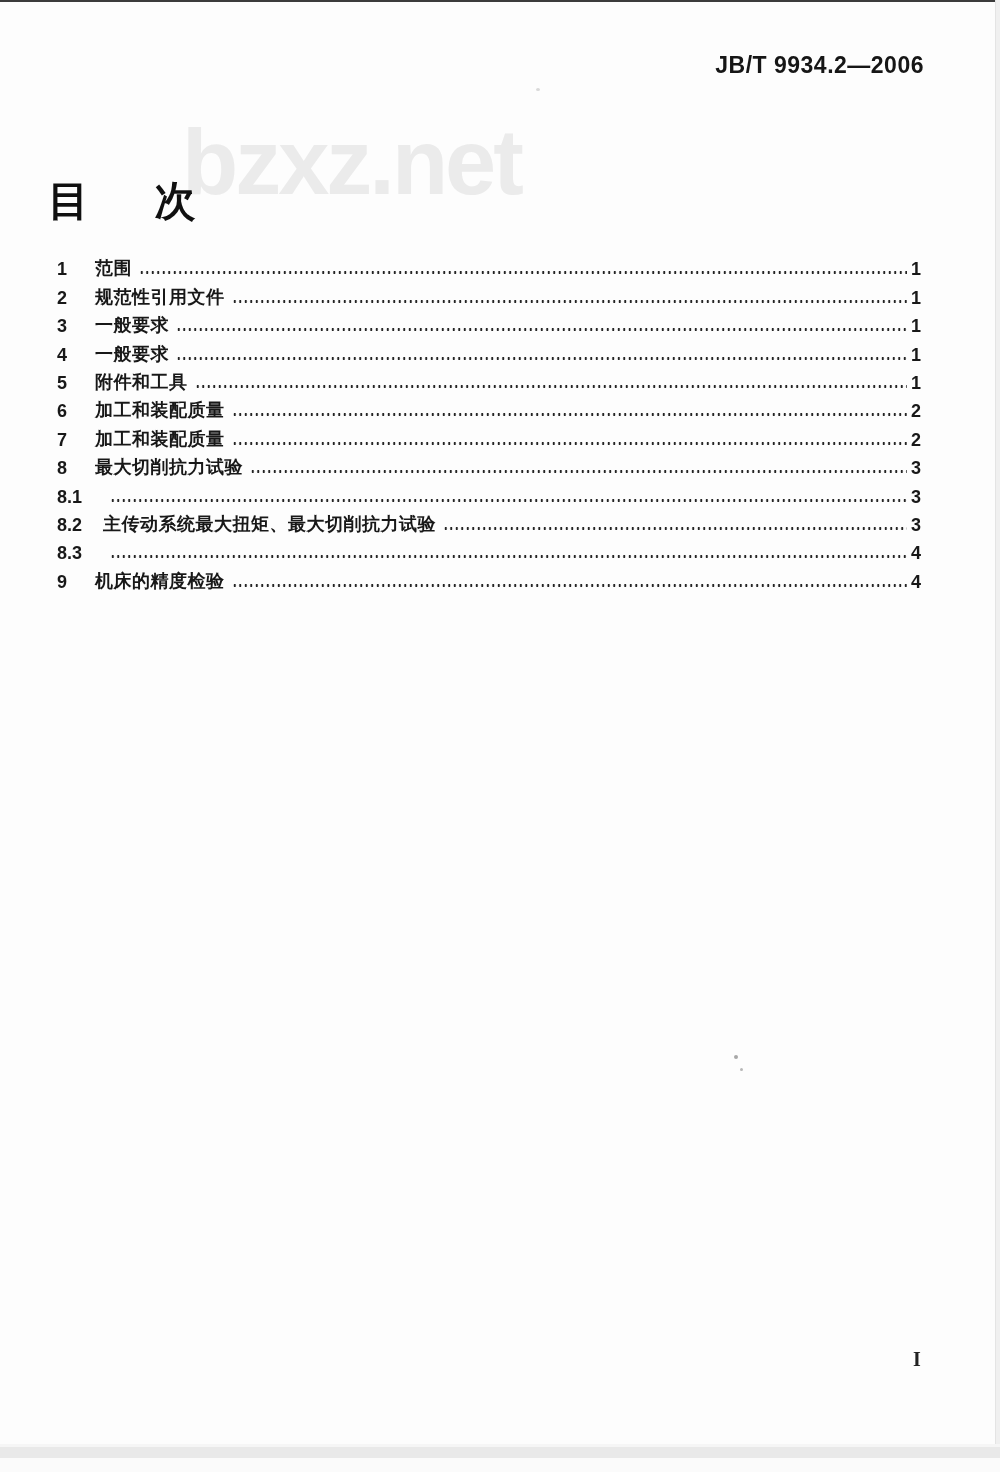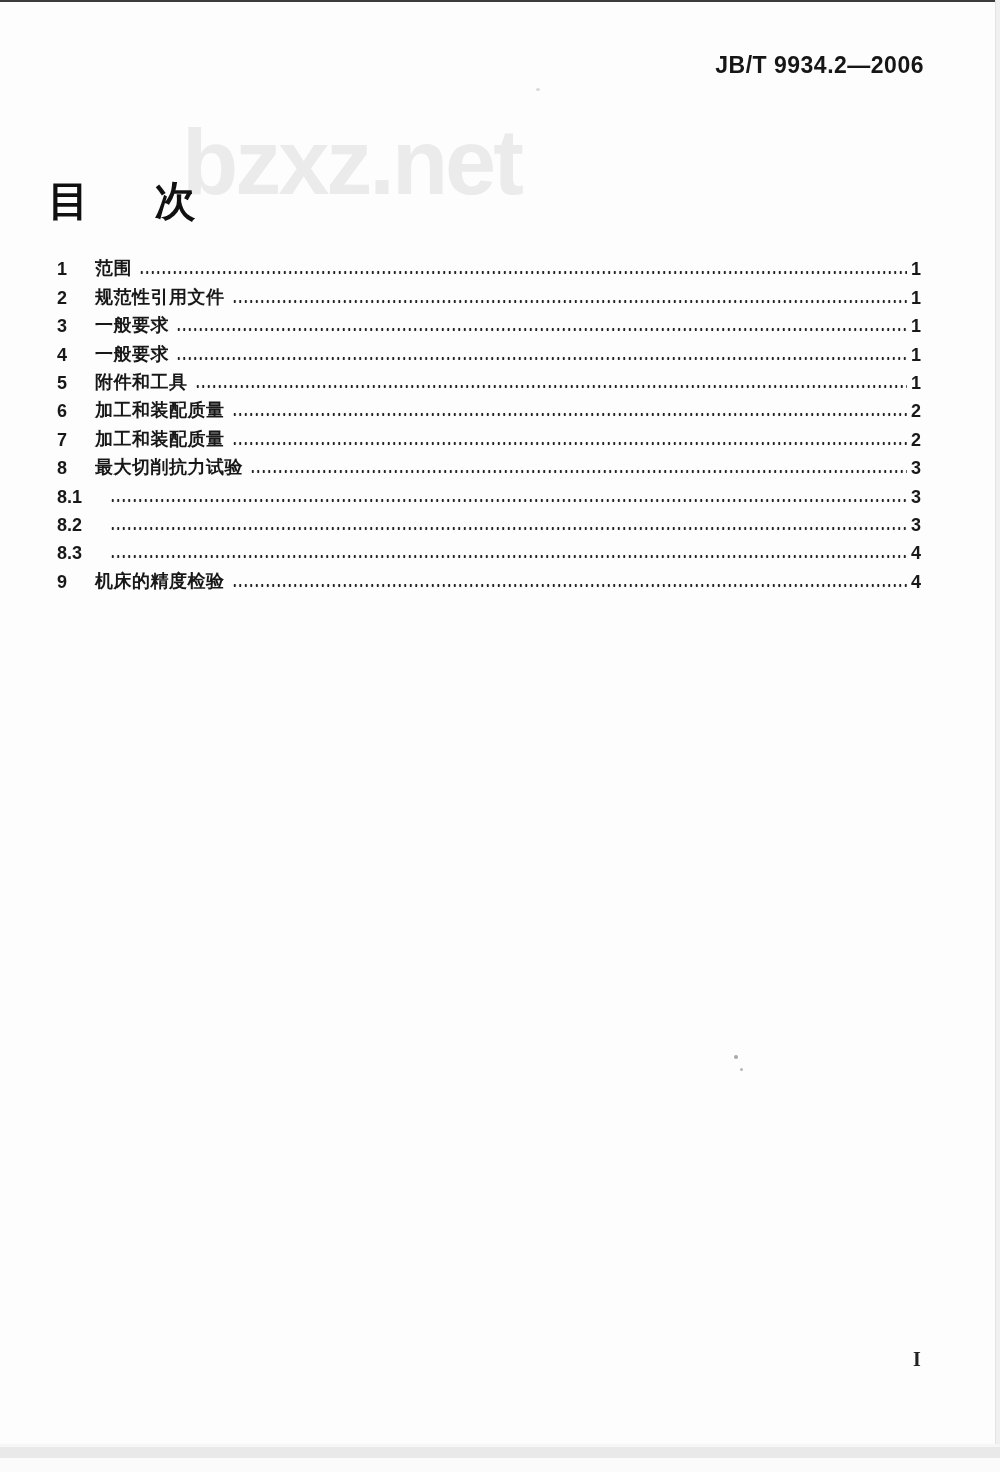--- a/index.html
+++ b/index.html
@@ -154,20 +154,21 @@
   </div>
 
   <div class="toc-row">
     <span class="toc-entry-number sub">8.1</span>
     <span class="toc-leader-dots"></span>
     <span class="toc-entry-page">3</span>
   </div>
 
   <div class="toc-row">
     <span class="toc-entry-number sub">8.2</span>
+    <span class="toc-entry-title">主传动系统最大扭矩、最大切削抗力试验</span>
     <span class="toc-leader-dots"></span>
     <span class="toc-entry-page">3</span>
   </div>
 
   <div class="toc-row">
     <span class="toc-entry-number sub">8.3</span>
     <span class="toc-leader-dots"></span>
     <span class="toc-entry-page">4</span>
   </div>
 

